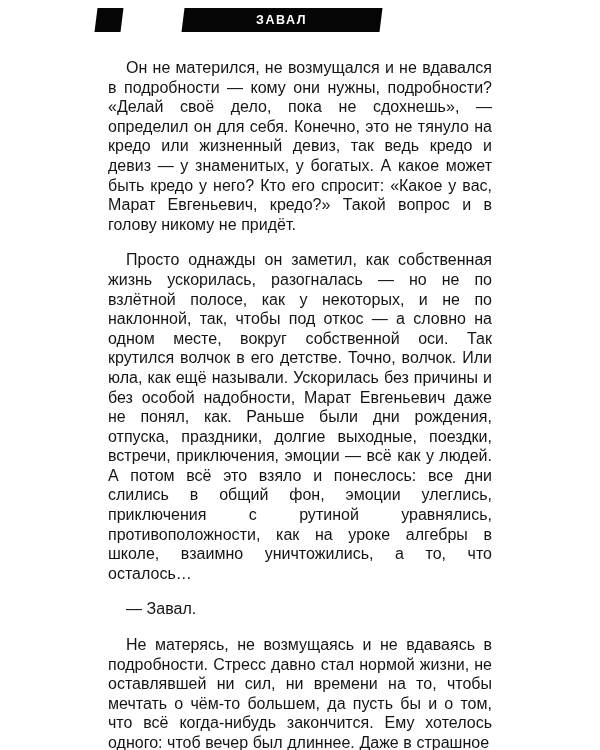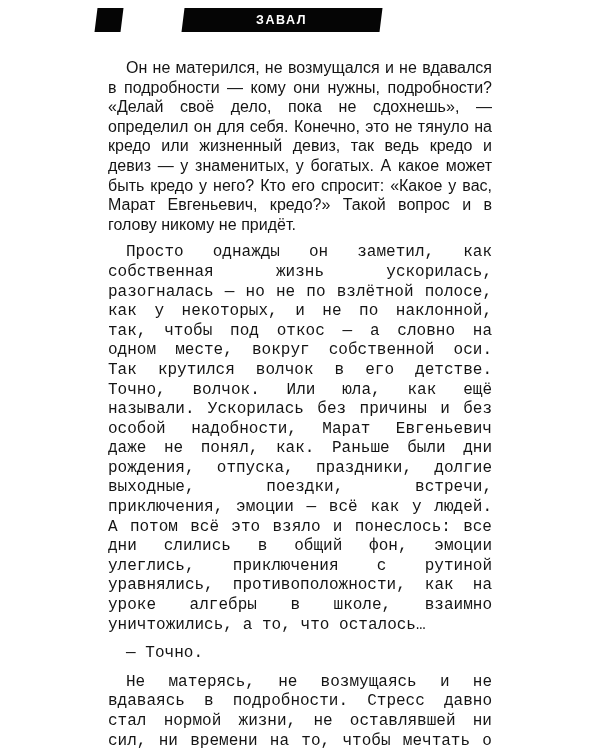--- a/index.html
+++ b/index.html
@@ -92,22 +92,21 @@
     text-align: justify;
     text-align-last: left;
     font-size: 16px;
     line-height: 19.6px;
     letter-spacing: 0.01px;
     word-spacing: 0.1px;
     hyphens: none;
     color: #141414;
   }
   .para + .para {
-    margin-top: 9px;
-    font-family: Liberation Mono, monospace;
+    margin-top: 16px;
   }
   .para.indent {
     text-indent: 18px;
   }
   .para.dialogue {
     text-indent: 18px;
     text-align: left;
     text-align-last: left;
   }
   .para.last-justify {
@@ -126,16 +125,16 @@
   </div>
 
 </div>
 
 <div class="page-body">
   <p class="para indent">Он не матерился, не возмущался и не вдавался в подробности — кому они нужны, подробности? «Делай своё дело, пока не сдохнешь», — определил он для себя. Конечно, это не тянуло на кредо или жизненный девиз, так ведь кредо и девиз — у знаменитых, у богатых. А какое может быть кредо у него? Кто его спросит: «Какое у вас, Марат Евгеньевич, кредо?» Такой вопрос и в голову никому не придёт.</p>
 
   <p class="para indent">Просто однажды он заметил, как собственная жизнь ускорилась, разогналась — но не по взлётной полосе, как у некоторых, и не по наклонной, так, чтобы под откос — а словно на одном месте, вокруг собственной оси. Так крутился волчок в его детстве. Точно, волчок. Или юла, как ещё называли. Ускорилась без причины и без особой надобности, Марат Евгеньевич даже не понял, как. Раньше были дни рождения, отпуска, праздники, долгие выходные, поездки, встречи, приключения, эмоции — всё как у людей. А потом всё это взяло и понеслось: все дни слились в общий фон, эмоции улеглись, приключения с рутиной уравнялись, противоположности, как на уроке алгебры в школе, взаимно уничтожились, а то, что осталось…</p>
 
 
-  <p class="para dialogue">— Точно.</p>
+  <p class="para dialogue">— Завал.</p>
 
   <p class="para indent last-justify">Не матерясь, не возмущаясь и не вдаваясь в подробности. Стресс давно стал нормой жизни, не оставлявшей ни сил, ни времени на то, чтобы мечтать о чём-то большем, да пусть бы и о том, что всё когда-нибудь закончится. Ему хотелось одного: чтоб вечер был длиннее. Даже в страшное</p>
 </div>
 
 </body></html>

